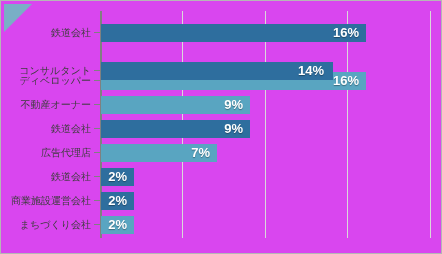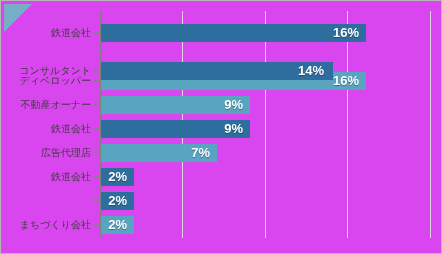--- a/index.html
+++ b/index.html
@@ -161,20 +161,21 @@
           <div class="bar-value" style="left: 82px; width: 28px; text-align: right;">7%</div>
         </div>
         <div class="bar-row" style="top: 154px;">
           <div class="tick"></div>
           <div class="cat-label">鉄道会社</div>
           <div class="bar" style="width: 33px; background: rgb(46, 110, 158);"></div>
           <div class="bar-value" style="left: -1px; width: 28px; text-align: right;">2%</div>
         </div>
         <div class="bar-row" style="top: 178px;">
           <div class="tick"></div>
+          <div class="cat-label">商業施設運営会社</div>
           <div class="bar" style="width: 33px; background: rgb(46, 110, 158);"></div>
           <div class="bar-value" style="left: -1px; width: 28px; text-align: right;">2%</div>
         </div>
         <div class="bar-row" style="top: 202px;">
           <div class="tick"></div>
           <div class="cat-label">まちづくり会社</div>
           <div class="bar" style="width: 33px; background: rgb(89, 165, 193);"></div>
           <div class="bar-value" style="left: -1px; width: 28px; text-align: right;">2%</div>
         </div>
       </div>

